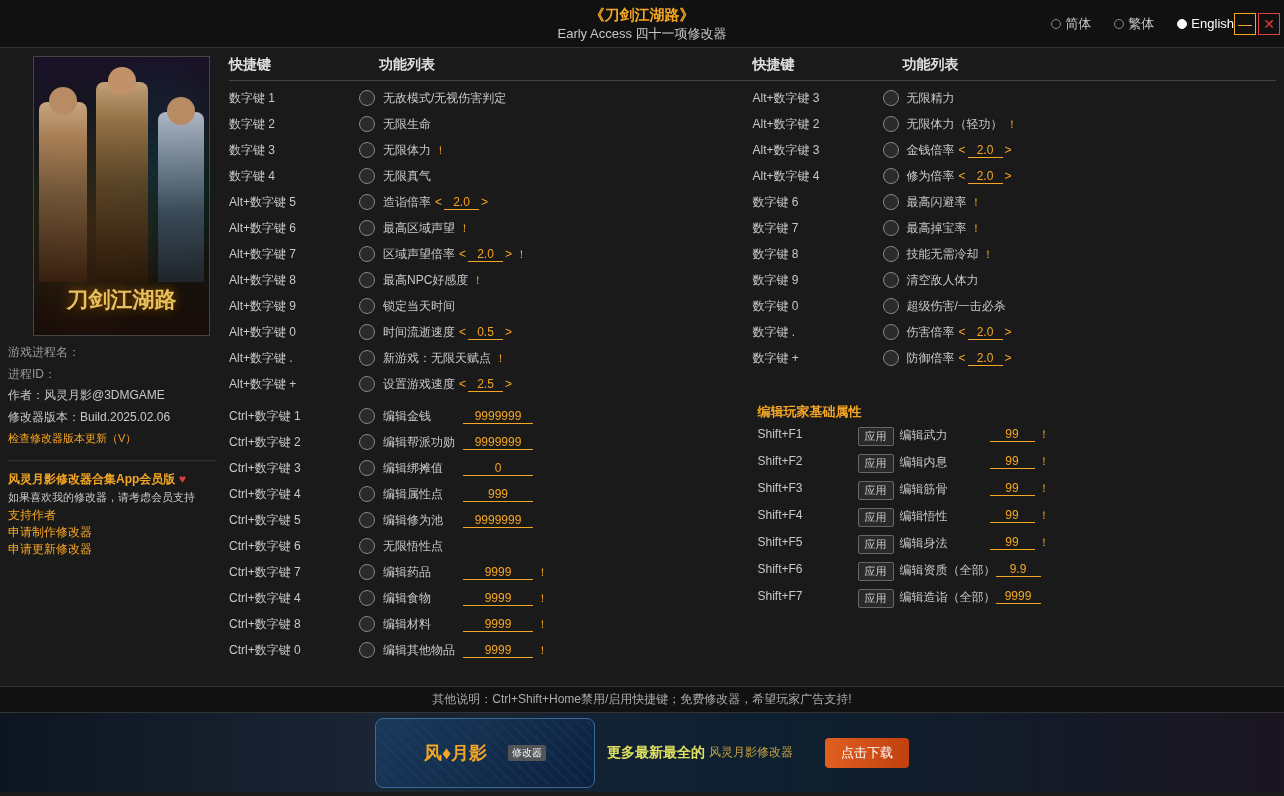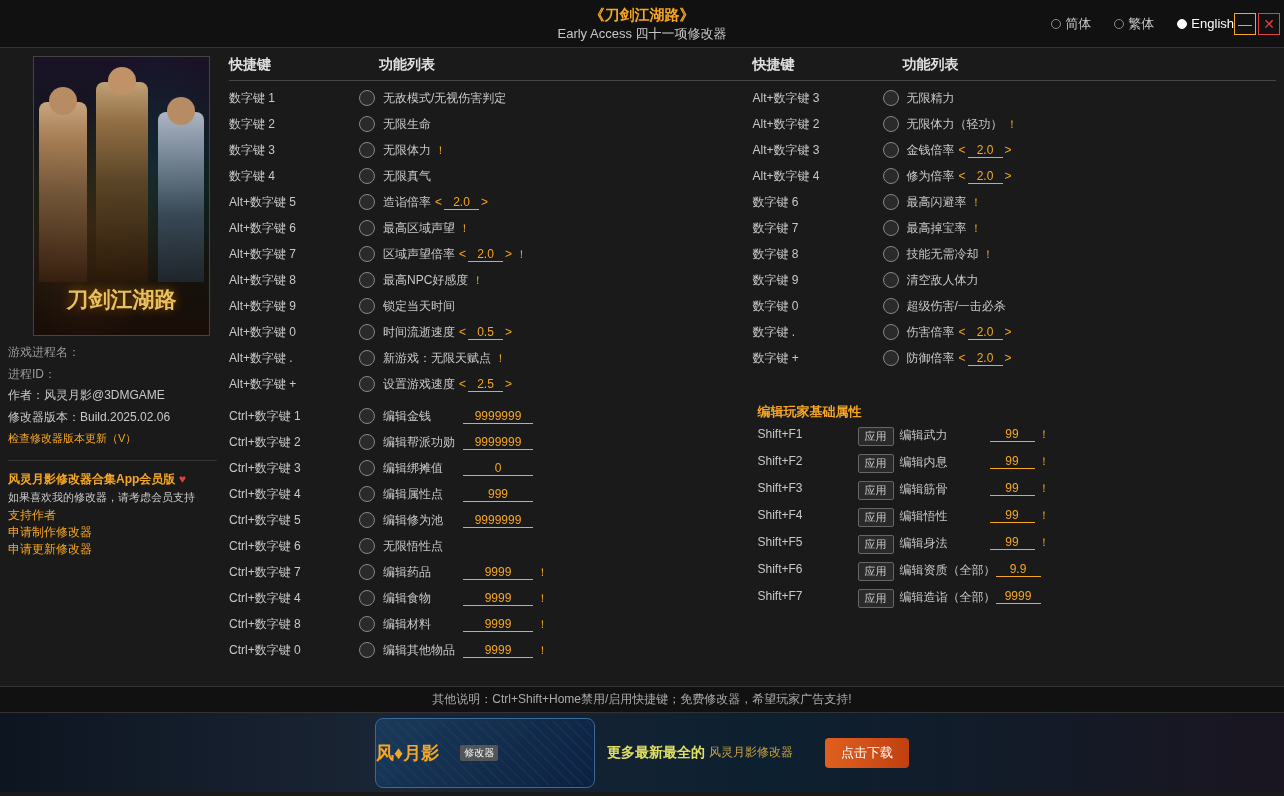--- a/index.html
+++ b/index.html
@@ -346,20 +346,21 @@
       gap: 12px;
     }
     .banner-icon-area {
       background: linear-gradient(135deg, #1a3a5a, #0d2040);
       border: 1px solid #3a6a9a;
       border-radius: 8px;
       width: 220px;
       height: 70px;
       display: flex;
       align-items: center;
+      justify-content: center;
       position: relative;
       gap: 17px;
     }
     .banner-icon-area::after {
       content: '';
       position: absolute;
       inset: 2px;
       border-radius: 6px;
       background: repeating-linear-gradient(45deg, rgba(30,80,120,0.2) 0px, rgba(30,80,120,0.2) 2px, transparent 2px, transparent 8px);
     }

